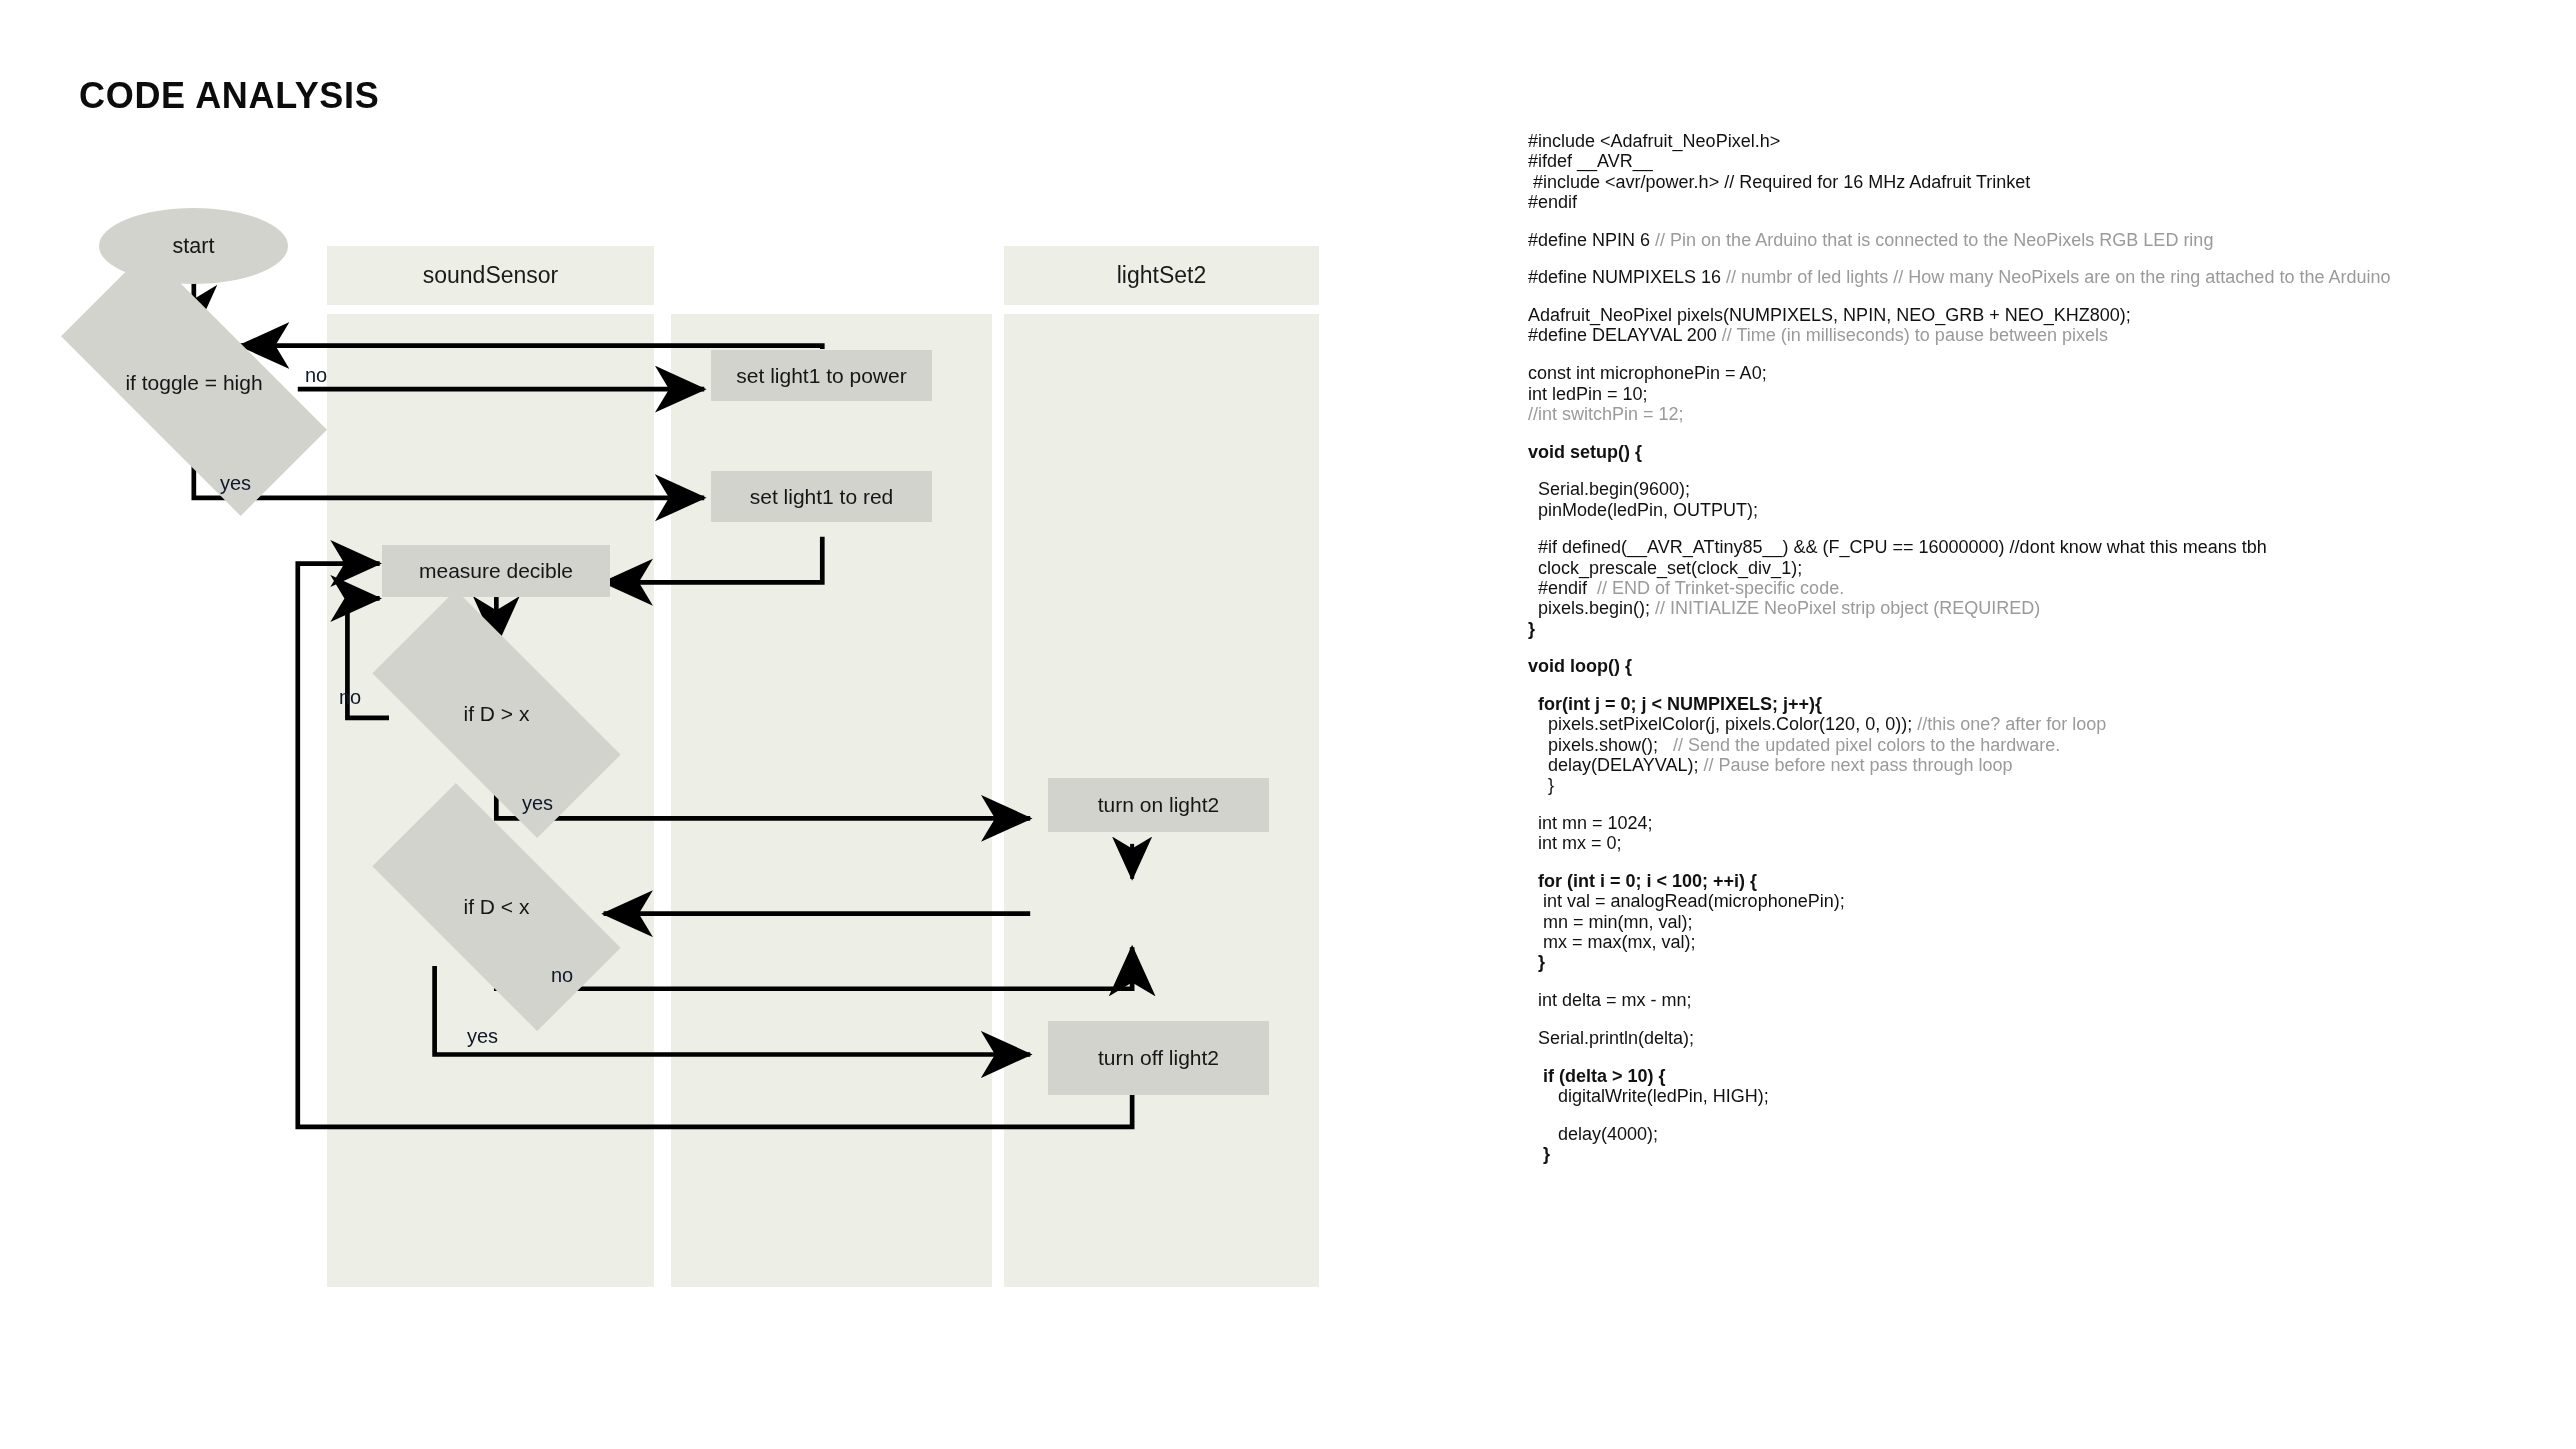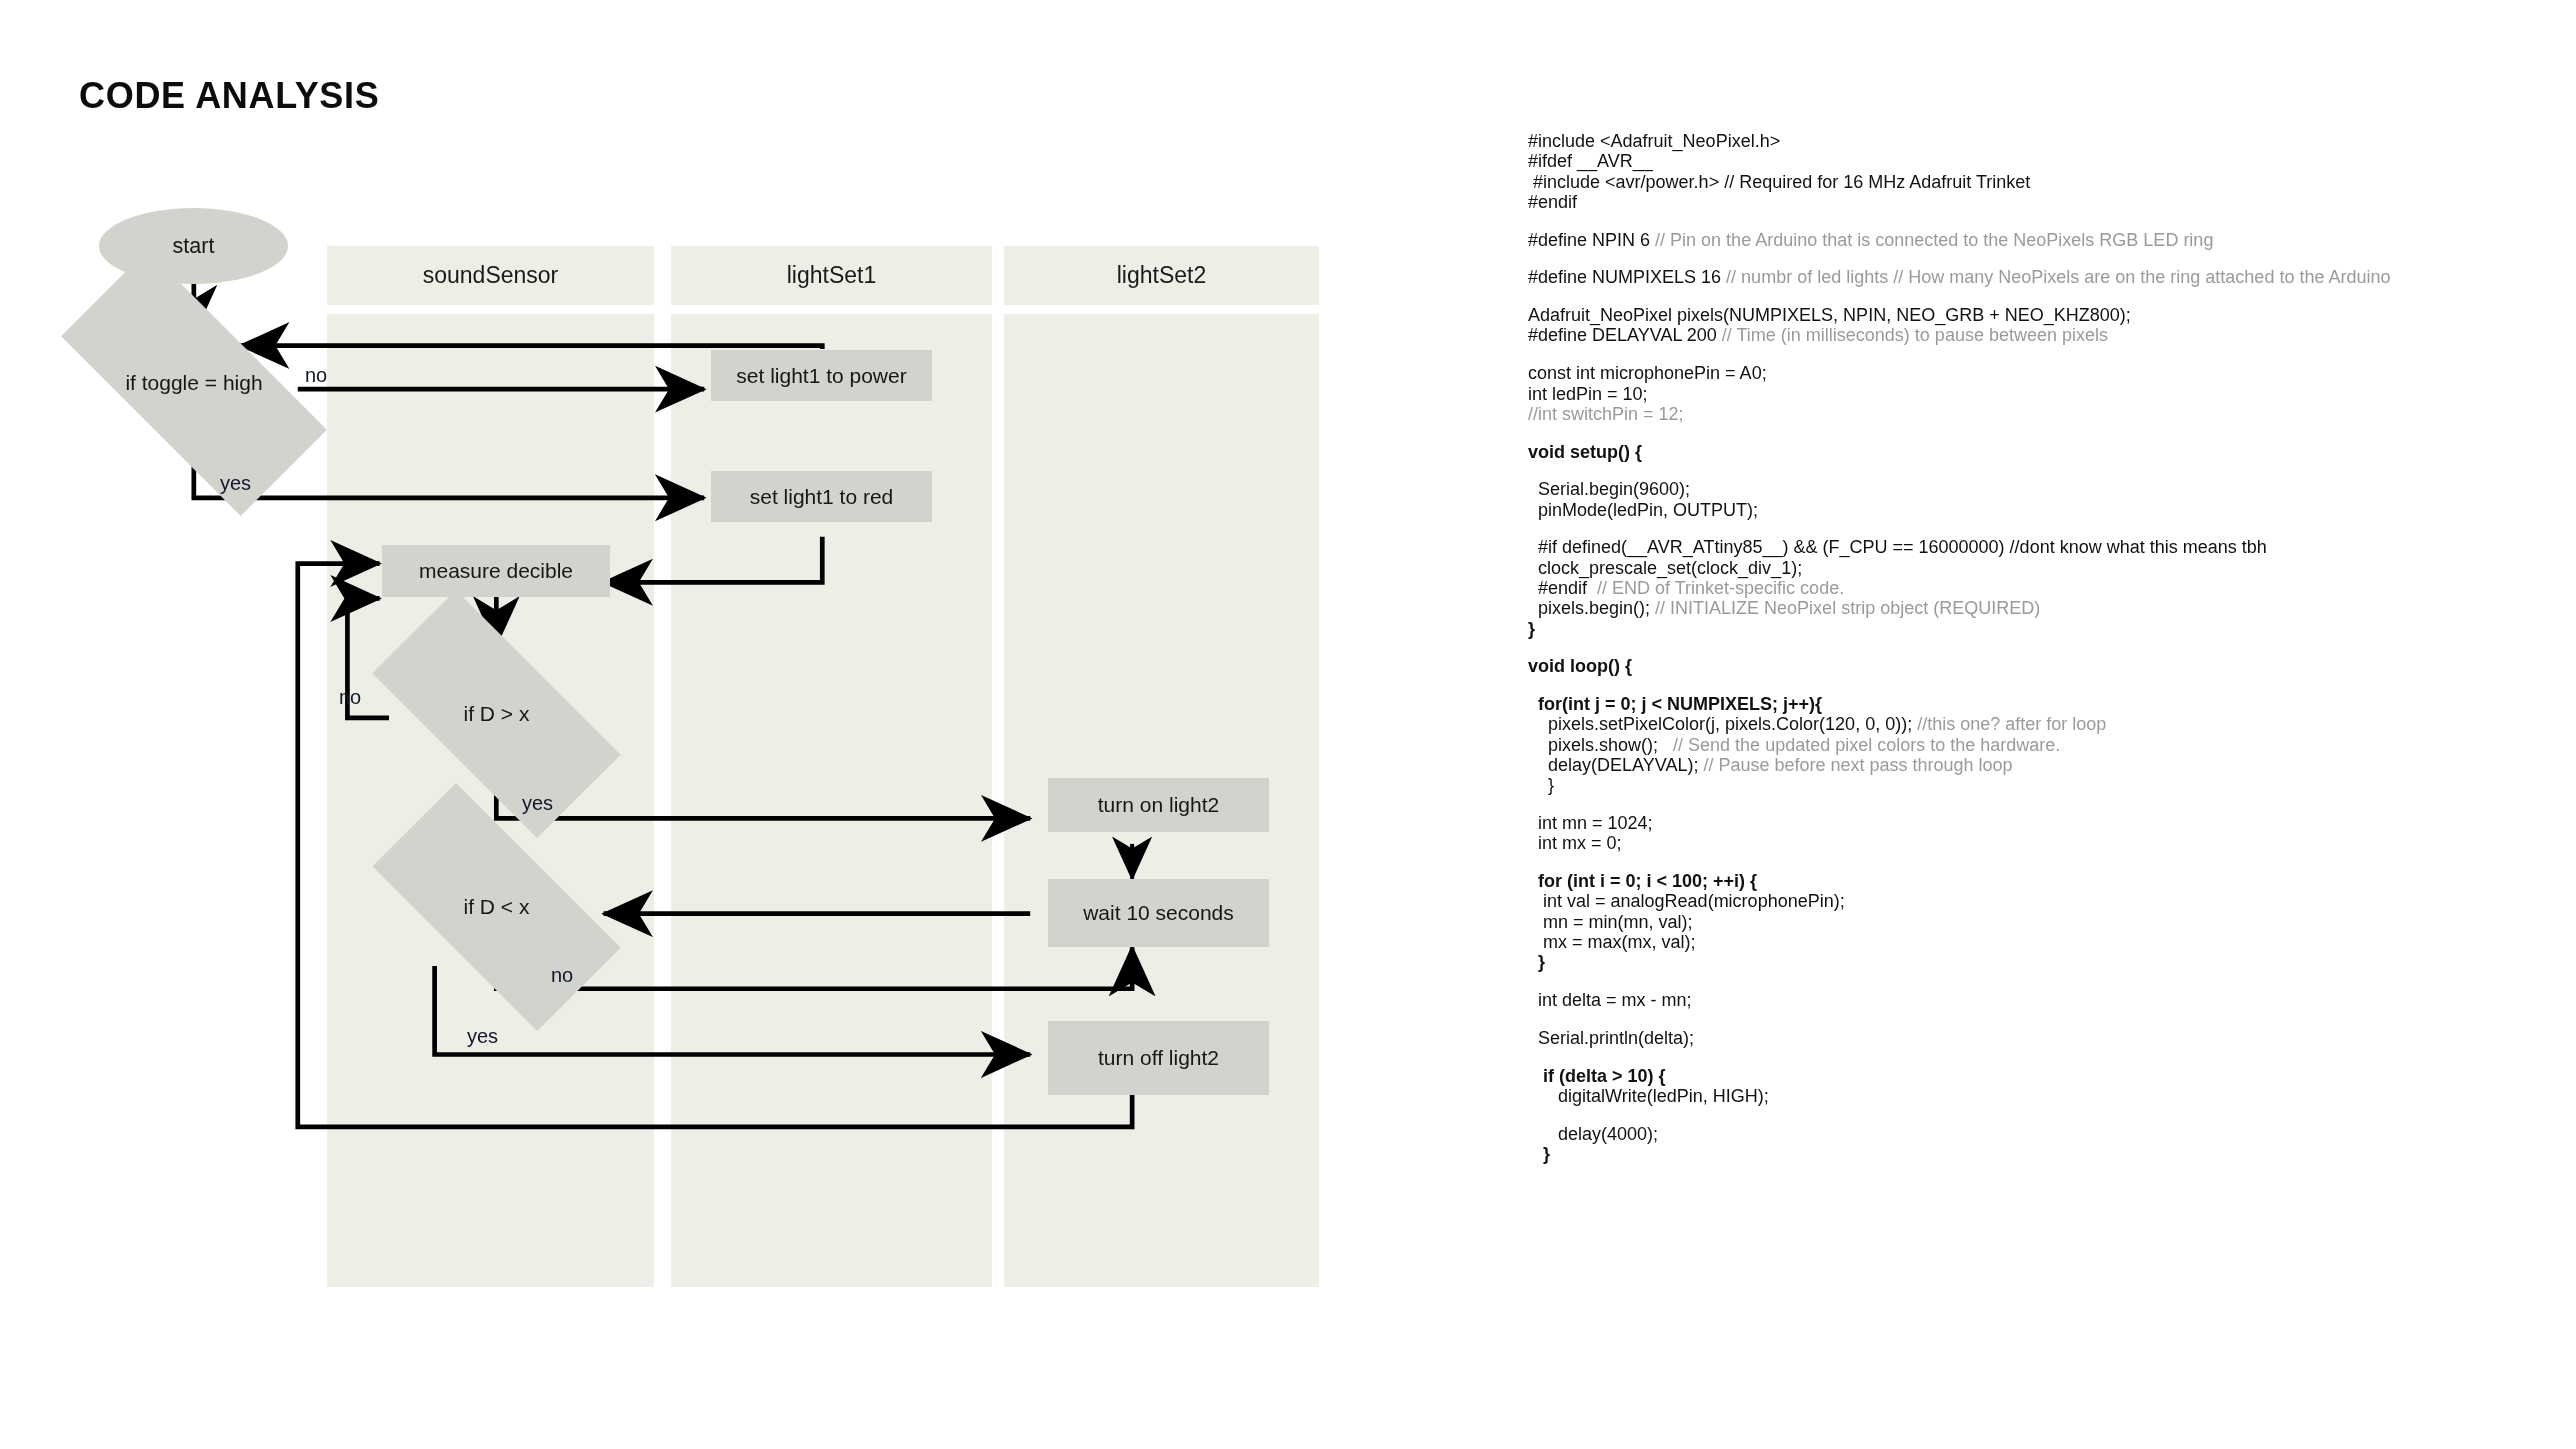--- a/index.html
+++ b/index.html
@@ -52,23 +52,20 @@
 </style>
 </head>
 <body>
 
 <div id="page-title">CODE ANALYSIS</div>
 
 <div id="flow">
 
   <div class="lane-head" style="left:327px;top:246px;width:327px;height:59px;">
     <span>soundSensor</span>
-  </div>
-  <div class="lane-head" style="left:671px;top:246px;width:321px;height:59px;">
-    <span>lightSet1</span>
   </div>
   <div class="lane-head" style="left:1004px;top:246px;width:315px;height:59px;">
     <span>lightSet2</span>
   </div>
 
   <div class="lane" style="left:327px;top:314px;width:327px;height:973px;"></div>
   <div class="lane" style="left:671px;top:314px;width:321px;height:973px;"></div>
   <div class="lane" style="left:1004px;top:314px;width:315px;height:973px;"></div>
 
   <svg width="1442" height="1449" style="pointer-events:none;" viewBox="0 0 2150 2160">
@@ -135,23 +132,20 @@
 
   <div class="diamond" style="left:380px;top:848px;width:233px;height:118px;">
     <div class="dshape"></div>
     <span class="dtext">if D &lt; x</span>
   </div>
 
   <div class="node" style="left:1048px;top:778px;width:221px;height:54px;align-items:center;">
     <span>turn on light2</span>
   </div>
 
-  <div class="node" style="left:1048px;top:879px;width:221px;height:68px;">
-    <span>wait 10 seconds</span>
-  </div>
 
   <div class="node" style="left:1048px;top:1021px;width:221px;height:74px;">
     <span>turn off light2</span>
   </div>
 
   <div class="edge-label" style="left:305px;top:364px;">no</div>
   <div class="edge-label" style="left:220px;top:472px;">yes</div>
   <div class="edge-label" style="left:339px;top:686px;">no</div>
   <div class="edge-label" style="left:522px;top:792px;">yes</div>
   <div class="edge-label" style="left:551px;top:964px;">no</div>

